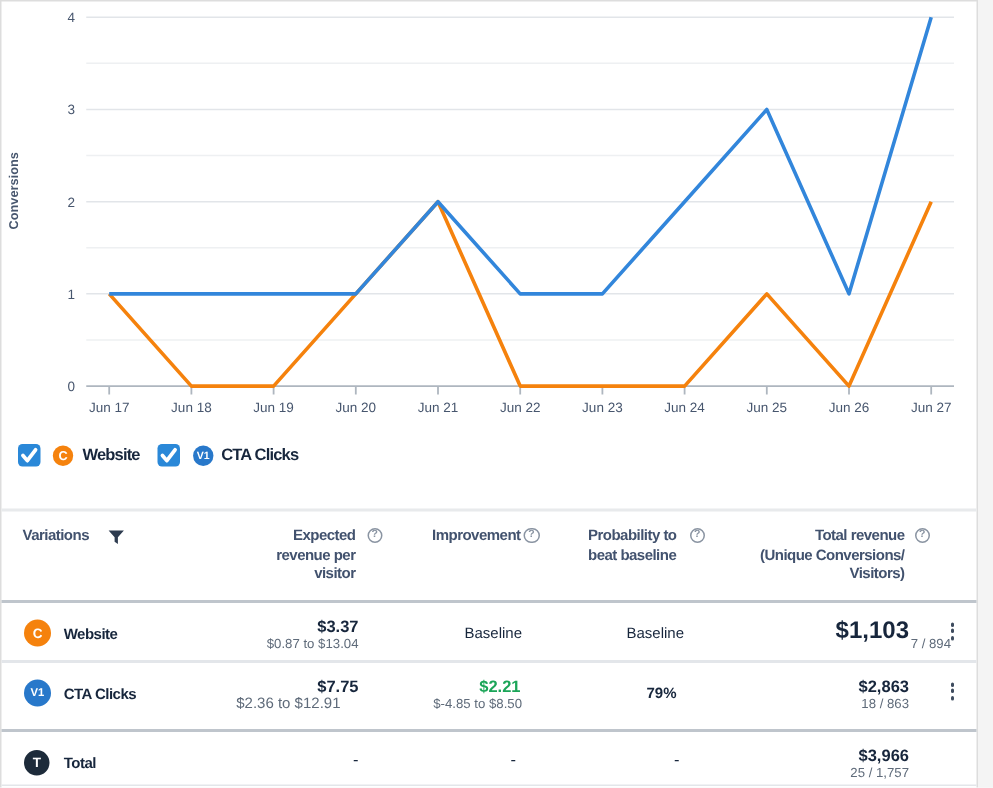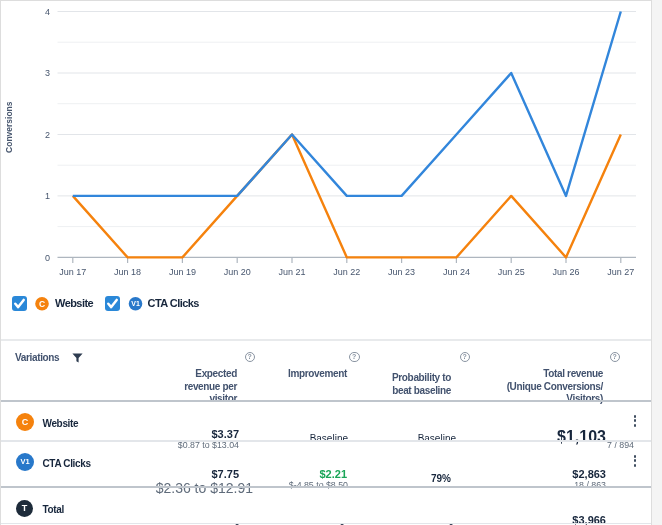--- a/index.html
+++ b/index.html
@@ -3,21 +3,21 @@
 <meta charset="utf-8">
 <style>
 * { margin:0; padding:0; box-sizing:border-box; }
 html,body { width:662px; height:525px; background:#f4f4f4; font-family:"Liberation Sans", sans-serif; overflow:hidden; }
 .panel { position:absolute; left:0; top:0; width:652px; height:525px; background:#fff; border:1px solid #ddd; border-bottom:none; }
 .abs { position:absolute; }
 .slate { color:#42526e; }
 .dark { color:#17263c; }
 .gray { color:#5f6b7a; }
 .b { font-weight:bold; }
-.r { text-align:right;margin-top:16px; }
+.r { text-align:right; }
 .hline { position:absolute; height:1.5px; background:#e3e6ea; }
 .qicon { position:absolute; width:10.5px; height:10.5px; border:1px solid #8a94a2; border-radius:50%; color:#8a94a2; font-size:7px; font-weight:bold; text-align:center; line-height:8.5px; }
 .dots { position:absolute; width:3px; }
 .dots i { display:block; width:2.6px; height:2.6px; border-radius:50%; background:#3e4c5f; margin:0 0 1.9px 0; }
 .circ { position:absolute; border-radius:50%; color:#fff; font-weight:bold; text-align:center; }
 </style>
 </head>
 <body>
 <div class="panel"></div>
 
@@ -96,21 +96,21 @@
 
 <div class="hline" style="left:1px;top:339px;width:650px;background:#e8eaec"></div>
 <div class="abs slate b" style="left:15px;top:352px;font-size:10px;letter-spacing:-0.35px;">Variations</div>
 <svg class="abs" style="left:72px;top:352.5px" width="11" height="10" viewBox="0 0 11 10">
   <path d="M0.4 0.6 H10.6 L6.6 5.1 V9.6 L4.4 8.2 V5.1 Z" fill="#2e3c50"></path>
 </svg>
 <div class="abs slate b r" style="left:137px;top:352px;width:100px;font-size:10px;letter-spacing:-0.35px;line-height:12.7px;">Expected<br>revenue per<br>visitor</div>
 <div class="qicon" style="left:244.5px;top:351.5px;">?</div>
 <div class="abs slate b r" style="left:267px;top:352px;width:80px;font-size:10px;letter-spacing:-0.35px;">Improvement</div>
 <div class="qicon" style="left:349px;top:351.5px;">?</div>
-<div class="abs slate b" style="left:392px;top:372px;font-size:10px;letter-spacing:-0.35px;line-height:12.7px;text-align:right;">Probability to<br>beat baseline</div>
+<div class="abs slate b" style="left:392px;top:352px;font-size:10px;letter-spacing:-0.35px;line-height:12.7px;">Probability to<br>beat baseline</div>
 <div class="qicon" style="left:459.5px;top:351.5px;">?</div>
 <div class="abs slate b r" style="left:463px;top:352px;width:140px;font-size:10px;letter-spacing:-0.35px;line-height:12.7px;">Total revenue<br>(Unique Conversions/<br>Visitors)</div>
 <div class="qicon" style="left:609.5px;top:351.5px;">?</div>
 
 <div class="hline" style="left:1px;top:400px;width:650px;background:#bfc5cc;height:1.5px"></div>
 <div class="circ" style="left:16px;top:413px;width:18px;height:18px;background:#f5820d;font-size:9px;line-height:18px;">C</div>
 <div class="abs dark b" style="left:42.5px;top:417.8px;font-size:10px;letter-spacing:-0.35px;">Website</div>
 <div class="abs dark b r" style="left:139px;top:412px;width:100px;font-size:11px;">$3.37</div>
 <div class="abs gray r" style="left:139px;top:423.8px;width:100px;font-size:8.8px;">$0.87 to $13.04</div>
 <div class="abs dark r" style="left:248px;top:416.5px;width:100px;font-size:10px;">Baseline</div>
@@ -120,21 +120,21 @@
 <div class="dots" style="left:633.5px;top:415px;">
     <i></i>
     <i></i>
     <i></i>
   </div>
 
 <div class="hline" style="left:1px;top:440px;width:650px;"></div>
 <div class="circ" style="left:16px;top:453px;width:18px;height:18px;background:#2878ca;font-size:7.5px;line-height:18px;">V1</div>
 <div class="abs dark b" style="left:42.5px;top:457.8px;font-size:10px;letter-spacing:-0.35px;">CTA Clicks</div>
 <div class="abs dark b r" style="left:139px;top:452px;width:100px;font-size:11px;">$7.75</div>
-<div class="abs gray r" style="left:153px;top:463.8px;width:100px;font-size:14px;">$2.36 to $12.91</div>
+<div class="abs gray r" style="left:127px;top:463.8px;width:100px;font-size:10px;">$2.36 to $12.91</div>
 <div class="abs b r" style="left:247px;top:452px;width:100px;font-size:11px;color:#1ba558;">$2.21</div>
 <div class="abs gray r" style="left:247px;top:463.8px;width:101px;font-size:8.8px;">$-4.85 to $8.50</div>
 <div class="abs dark b r" style="left:355px;top:456.5px;width:96px;font-size:10px;">79%</div>
 <div class="abs dark b r" style="left:506px;top:452px;width:100px;font-size:11px;">$2,863</div>
 <div class="abs gray r" style="left:506px;top:463.8px;width:100px;font-size:8.8px;">18 / 863</div>
 <div class="dots" style="left:633.5px;top:455px;">
     <i></i>
     <i></i>
     <i></i>
   </div>

